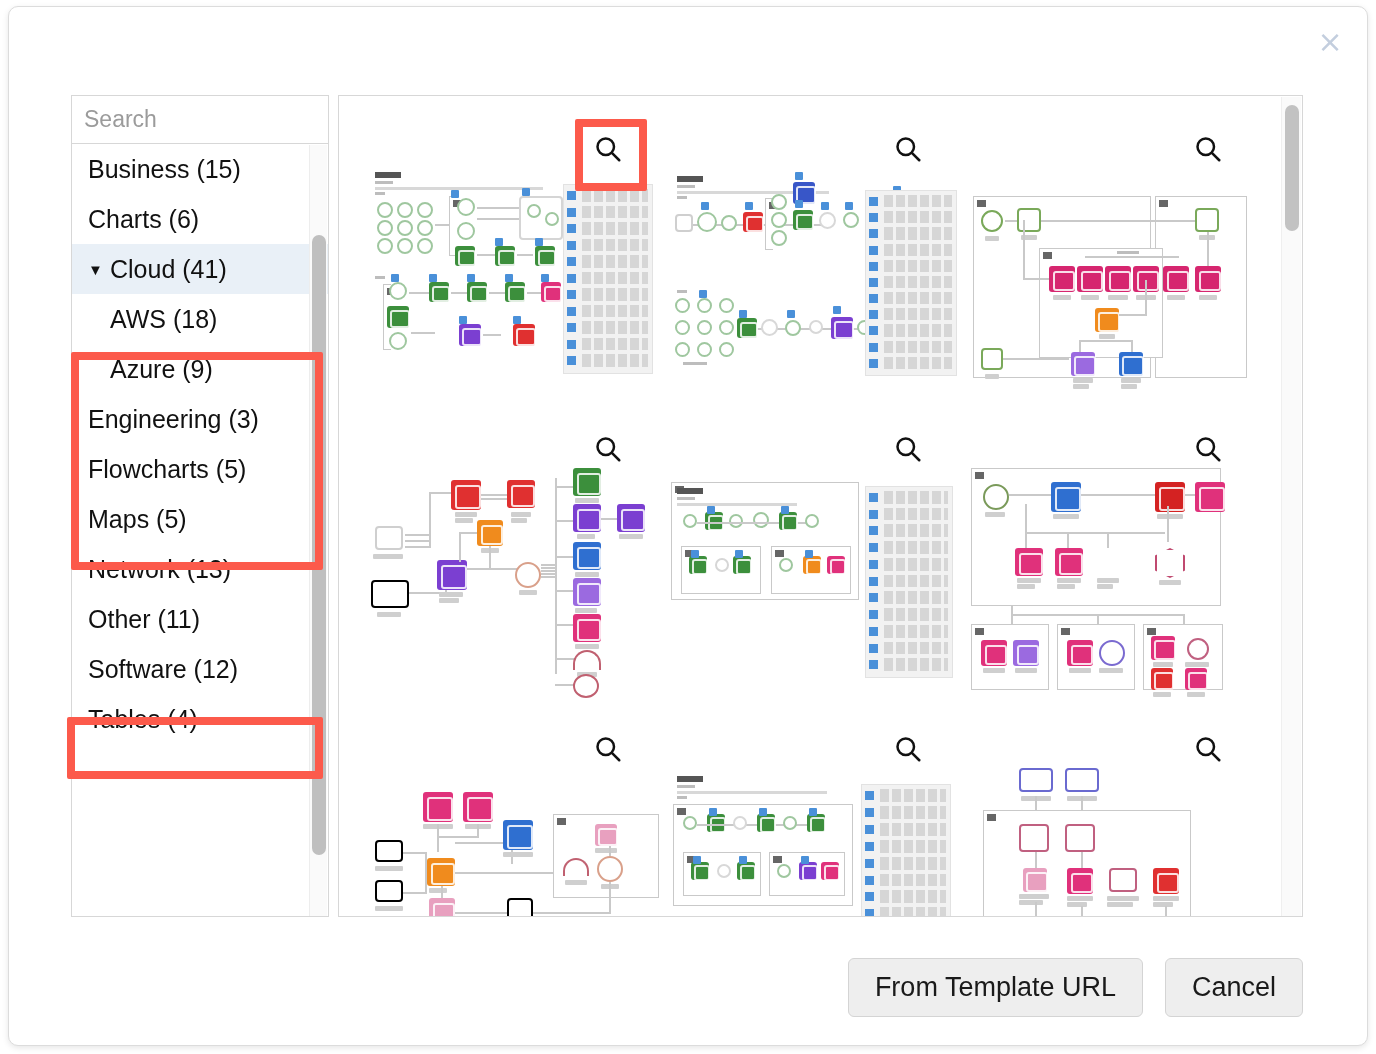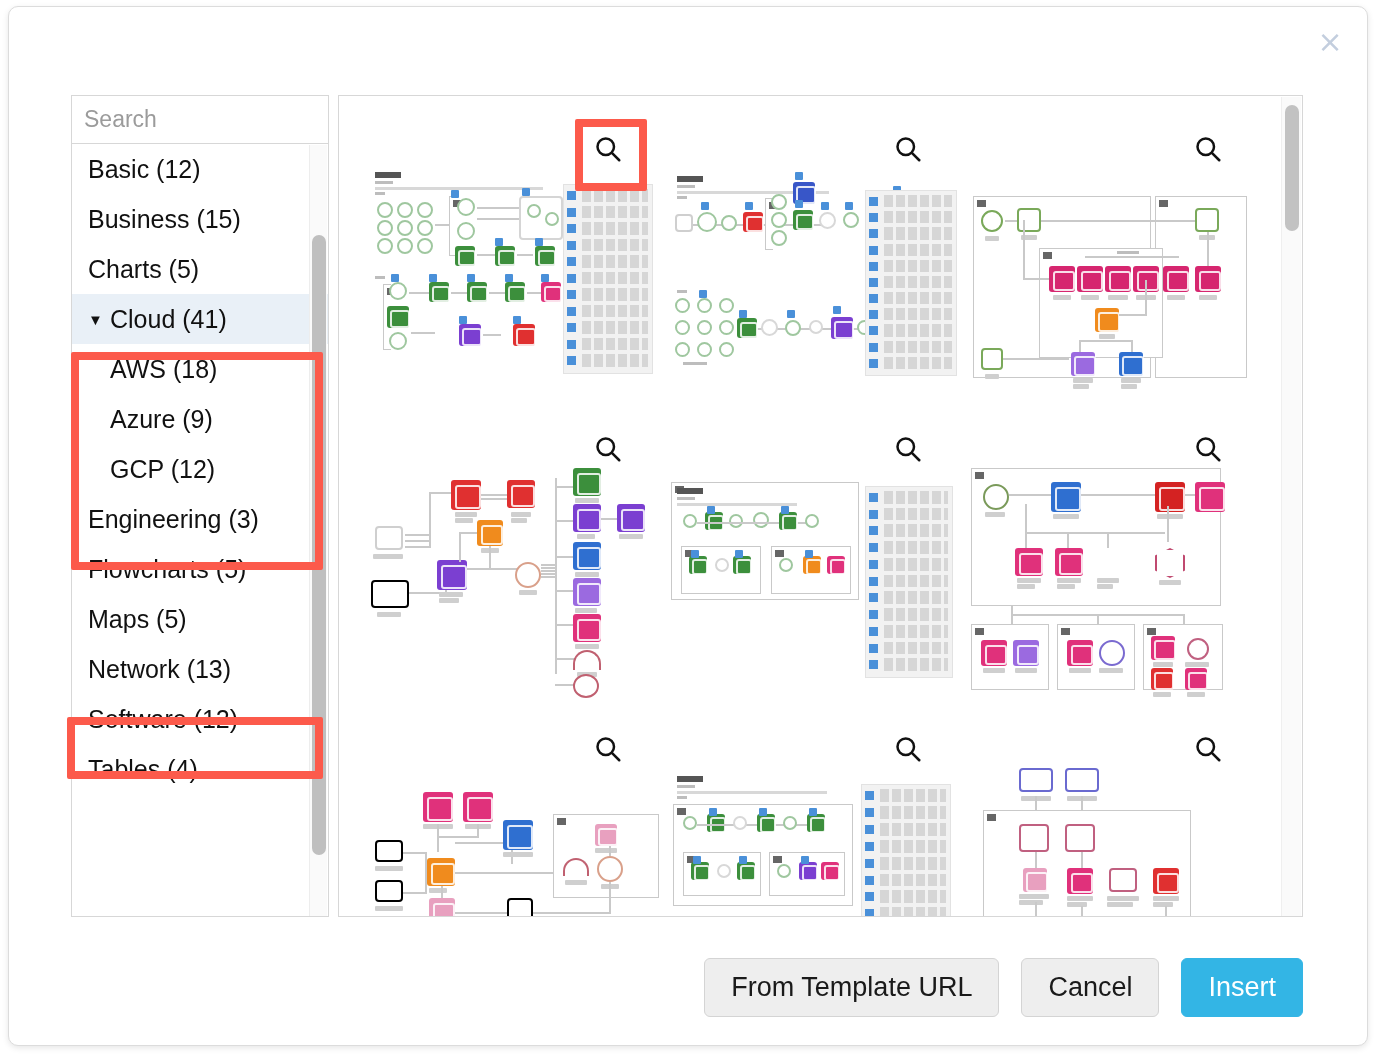--- a/index.html
+++ b/index.html
@@ -306,52 +306,49 @@
 
   <div class="dialog-body">
 
     <div class="sidebar">
       <div class="search-row">
         <input class="search-input" type="text" placeholder="Search" style="">
 
       </div>
       <div class="cat-list" id="cat-list">
           <div class="cat-item">
-            <span>Basic (12)</span>
+            <span>Business (15)</span>
           </div>
           <div class="cat-item">
-            <span>Business (15)</span>
-          </div>
-          <div class="cat-item">
-            <span>Charts (5)</span>
+            <span>Charts (6)</span>
           </div>
           <div class="cat-item selected">
             <span class="caret">▼</span>
             <span>Cloud (41)</span>
           </div>
           <div class="cat-item sub">
             <span>AWS (18)</span>
           </div>
           <div class="cat-item sub">
             <span>Azure (9)</span>
           </div>
-          <div class="cat-item sub">
-            <span>GCP (12)</span>
-          </div>
           <div class="cat-item">
             <span>Engineering (3)</span>
           </div>
           <div class="cat-item">
             <span>Flowcharts (5)</span>
           </div>
           <div class="cat-item">
             <span>Maps (5)</span>
           </div>
           <div class="cat-item">
             <span>Network (13)</span>
+          </div>
+          <div class="cat-item">
+            <span>Other (11)</span>
           </div>
           <div class="cat-item">
             <span>Software (12)</span>
           </div>
           <div class="cat-item">
             <span>Tables (4)</span>
           </div>
         </div>
       <div class="sb-track">
         <div class="sb-thumb"></div>
@@ -927,20 +924,19 @@
       <div class="gs-track">
         <div class="gs-thumb"></div>
       </div>
     </div>
 
   </div>
 
   <div class="footer">
     <button class="btn">From Template URL</button>
     <button class="btn">Cancel</button>
-    <button class="btn primary">Insert</button>
   </div>
 
   <div class="annot" id="annot-cloud"></div>
   <div class="annot" id="annot-network"></div>
   <div class="annot" id="annot-mag"></div>
 
 </div>
 
 </body></html>

